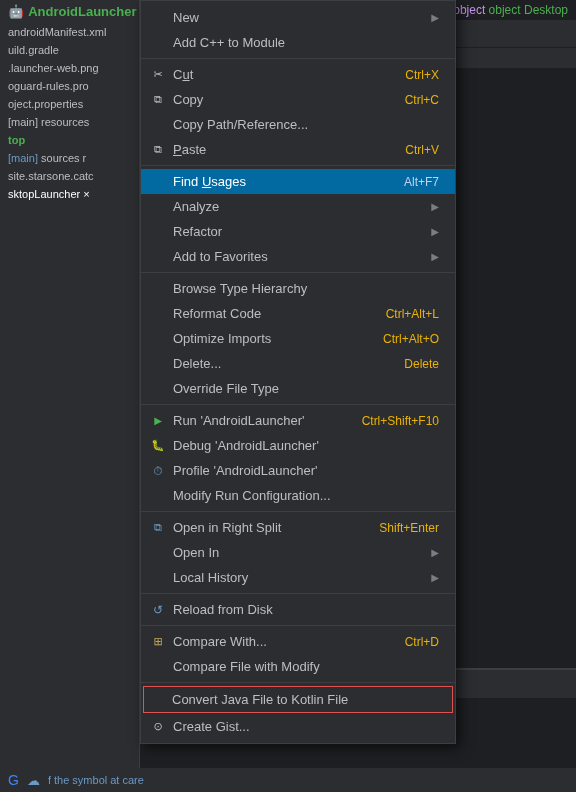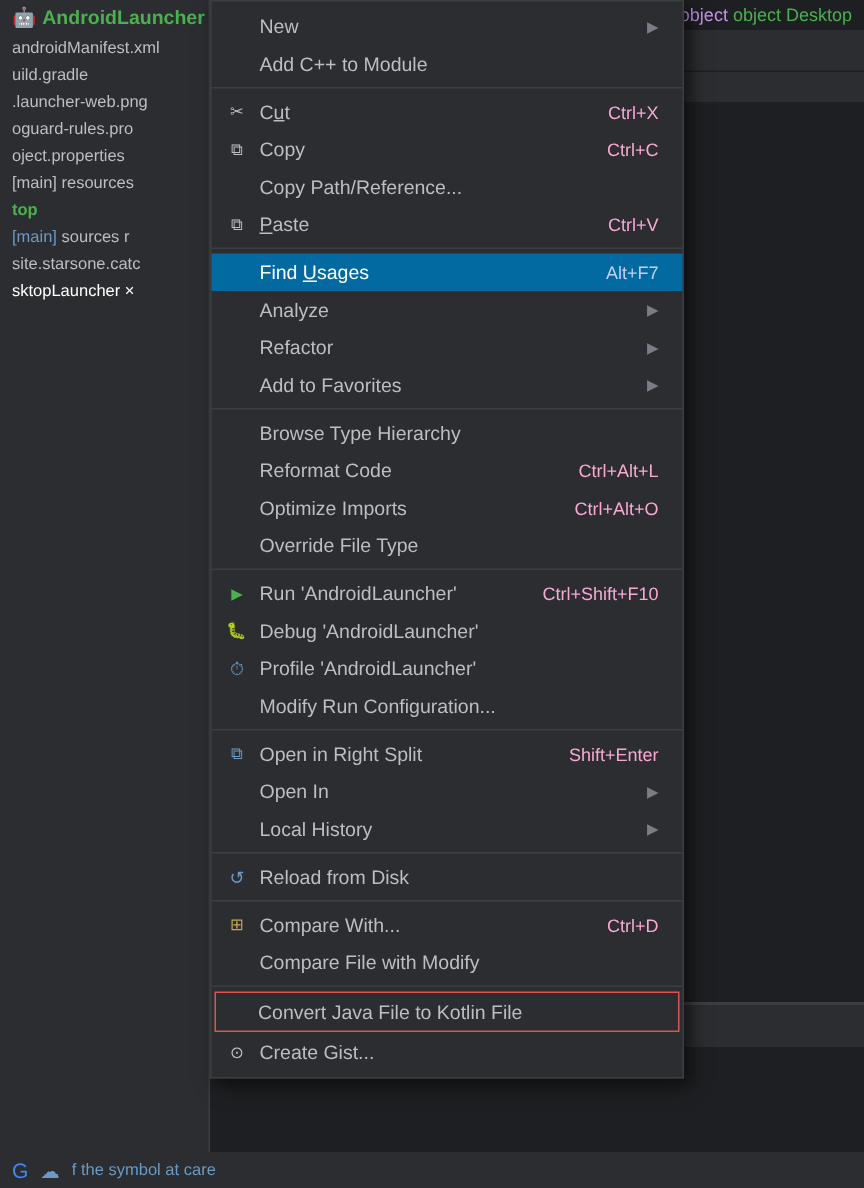--- a/index.html
+++ b/index.html
@@ -182,21 +182,21 @@
       color: #bcbec4;
     }
 
     .menu-item.highlighted {
       background-color: #0369a1;
       color: #ffffff;
     }
 
     .menu-item .shortcut {
       margin-left: auto;
-      color: #f9a8d4;
+      color: #eab308;
       font-size: 12px;
       padding-left: 30px;
     }
 
     .menu-item.highlighted .shortcut {
       color: #c0d0f0;
     }
 
     .menu-item .icon-area {
       position: absolute;
@@ -469,20 +469,27 @@
     </div>
 
     <div class="menu-item">
       <span class="icon-area"></span>
       <span class="menu-item-label">
         <span>Optimize Imports</span>
         <span class="shortcut">Ctrl+Alt+O</span>
       </span>
     </div>
 
+    <div class="menu-item">
+      <span class="icon-area"></span>
+      <span class="menu-item-label">
+        <span>Delete...</span>
+        <span class="shortcut">Delete</span>
+      </span>
+    </div>
 
     <div class="menu-item">
       <span class="icon-area"></span>
       <span>Override File Type</span>
     </div>
 
     <div class="menu-separator"></div>
 
     <div class="menu-item">
       <span class="icon-area run-icon">▶</span>

